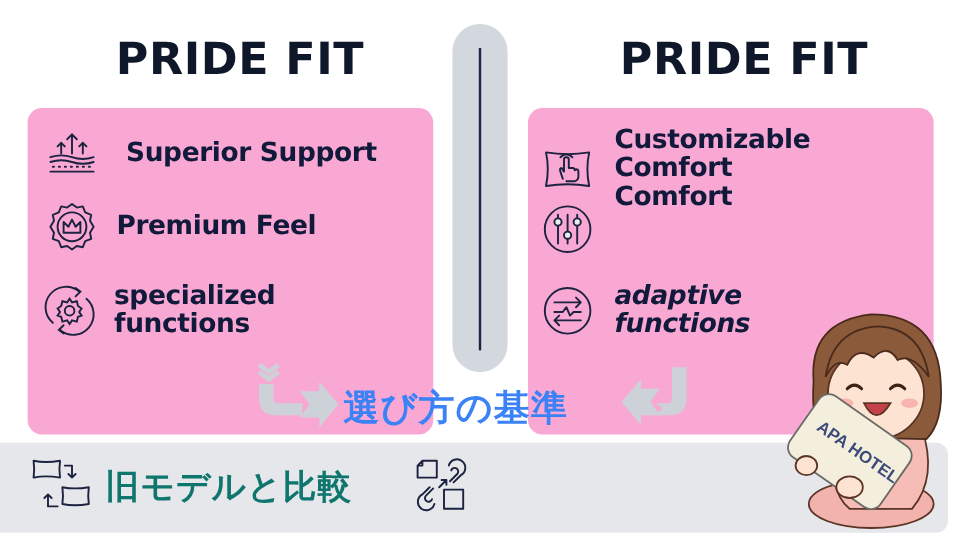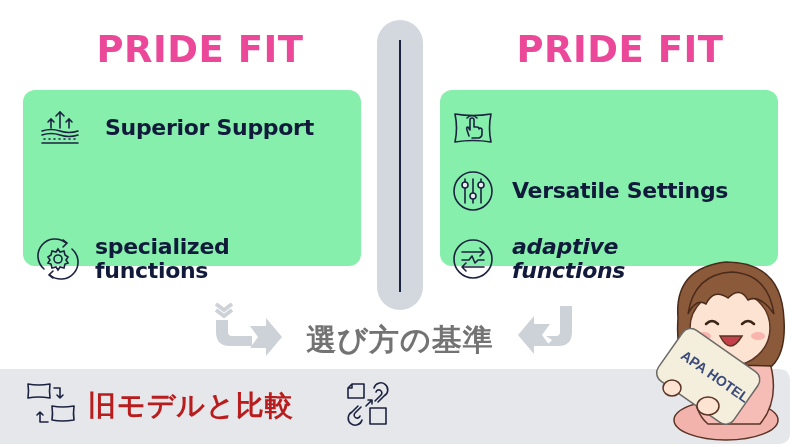--- a/index.html
+++ b/index.html
@@ -1,27 +1,27 @@
 <!DOCTYPE html>
 <html><head>
 <meta charset="utf-8">
 <style>
   * { box-sizing: border-box; margin: 0; padding: 0; }
   html, body { width: 800px; height: 447px; overflow: hidden; background: #ffffff; }
   body { position: relative; font-family: "DejaVu Sans", "Liberation Sans", sans-serif; color: #111a3a; }
 
   .col-title {
     position: absolute; top: 28px; font-weight: bold; font-size: 37px;
-    letter-spacing: 0.5px; color: #ec4899; text-align: center;
+    letter-spacing: 0.5px; color: #0f172a; text-align: center;
   }
   #title-left { left: 60px; width: 280px; }
   #title-right { left: 470px; width: 300px; }
 
   .panel {
-    position: absolute; top: 90px; height: 176px; background: #86efac;
+    position: absolute; top: 90px; height: 272px; background: #f9a8d4;
     border-radius: 12px;
   }
   #panel-left { left: 23px; width: 338px; }
   #panel-right { left: 440px; width: 338px; }
 
   .feature {
     position: absolute; display: flex; align-items: center;
   }
   .feature .ico { width: 46px; height: 46px; flex: none; display: flex; align-items: center; justify-content: center; }
   .feature .lbl {
@@ -31,30 +31,30 @@
 
   .divider {
     position: absolute; left: 377px; top: 20px; width: 46px; height: 290px;
     background: #d3d7de; border-radius: 23px;
   }
   .divider .line {
     position: absolute; left: 22px; top: 20px; width: 2px; height: 252px; background: #1c2340;
   }
 
   .criteria {
-    position: absolute; left: 286px; top: 320px; width: 228px; text-align: center;
-    font-weight: bold; font-size: 30px; color: #737373; letter-spacing: 1px;
+    position: absolute; left: 286px; top: 320px; width: 228px; 
+    font-weight: bold; font-size: 30px; color: #3b82f6; letter-spacing: 1px;
   }
 
   .bottom-bar {
     position: absolute; left: 0; top: 369px; width: 790px; height: 75px;
     background: #e5e7eb; border-radius: 0 10px 10px 0;
   }
   .bottom-item { position: absolute; display: flex; align-items: center; top: 378px; }
-  .bottom-item .lbl { font-weight: bold; font-size: 28px; color: #b91c1c; margin-left: 10px; letter-spacing: 1px; }
+  .bottom-item .lbl { font-weight: bold; font-size: 28px; color: #0f766e; margin-left: 10px; letter-spacing: 1px; }
 
   .arrow { position: absolute; }
   .mascot { position: absolute; left: 648px; top: 248px; width: 150px; height: 196px; }
 </style>
 </head>
 <body>
 
 <div class="col-title" id="title-left">PRIDE FIT</div>
 <div class="col-title" id="title-right">PRIDE FIT</div>
 
@@ -67,20 +67,30 @@
         <path d="M31 22 V13 M28 16 L31 13 L34 16"></path>
         <path d="M4 25 Q13 22 22 25 T40 25"></path>
         <path d="M4 29 Q13 26 22 29 T40 29"></path>
         <path d="M6 33 h1 M11 33 h1 M16 33 h1 M21 33 h1 M26 33 h1 M31 33 h1 M36 33 h1"></path>
         <path d="M4 37 H40"></path>
       </svg>
     </span>
     <span class="lbl" style="margin-left:22px;">Superior Support</span>
   </div>
 
+  <div class="feature" style="left:14px; top:76px;">
+    <span class="ico">
+      <svg width="44" height="44" viewBox="0 0 44 44" fill="none" stroke="#1c2340" stroke-width="1.6" stroke-linejoin="round">
+        <path d="M22 3 L26 6 L31 5 L33 10 L38 12 L37 17 L40 22 L37 27 L38 32 L33 34 L31 39 L26 38 L22 41 L18 38 L13 39 L11 34 L6 32 L7 27 L4 22 L7 17 L6 12 L11 10 L13 5 L18 6 Z"></path>
+        <circle cx="22" cy="22" r="12"></circle>
+        <path d="M15 27 L15 18 L19 22 L22 16 L25 22 L29 18 L29 27 Z"></path>
+      </svg>
+    </span>
+    <span class="lbl">Premium Feel</span>
+  </div>
 
   <div class="feature" style="left:12px; top:145px;">
     <span class="ico">
       <svg width="44" height="44" viewBox="0 0 44 44" fill="none" stroke="#1c2340" stroke-width="1.6" stroke-linecap="round">
         <path d="M8 32 A17 17 0 0 1 30 6"></path>
         <path d="M27 3 L31 6 L27 10"></path>
         <path d="M36 12 A17 17 0 0 1 14 38"></path>
         <path d="M17 41 L13 38 L17 34"></path>
         <circle cx="22" cy="22" r="4"></circle>
         <path d="M22 12 L24 15 L28 14 L29 18 L32 20 L30 23 L32 26 L29 27 L28 31 L24 30 L22 33 L20 30 L16 31 L15 27 L12 26 L14 23 L12 20 L15 18 L16 14 L20 15 Z"></path>
@@ -97,33 +107,34 @@
 
 <div class="panel" id="panel-right">
   <div class="feature" style="left:10px; top:15px;">
     <span class="ico">
       <svg width="44" height="44" viewBox="0 0 44 44" fill="none" stroke="#1c2340" stroke-width="1.6" stroke-linejoin="round" stroke-linecap="round">
         <path d="M4 8 Q22 11 40 8 Q37 22 40 36 Q22 33 4 36 Q7 22 4 8 Z"></path>
         <path d="M18 30 L16 24 Q15 21 17 21 L19 24 L19 14 Q19 12 21 12 Q23 12 23 14 L23 21 L26 21 Q28 21 28 23 L29 22 Q31 22 31 24 L31 28 Q31 31 28 32 L21 32"></path>
         <path d="M16 12 Q21 7 26 12"></path>
       </svg>
     </span>
+    <span class="lbl" style="white-space:pre-line; margin-left:16px;">Customizable Comfort
+Comfort</span>
   </div>
 
   <div class="feature" style="left:10px; top:78px;">
     <span class="ico">
       <svg width="44" height="44" viewBox="0 0 44 44" fill="none" stroke="#1c2340" stroke-width="1.6" stroke-linecap="round">
         <circle cx="22" cy="22" r="19"></circle>
         <path d="M14 10 V34 M22 10 V34 M30 10 V34"></path>
         <circle cx="14" cy="16" r="3" fill="#eaecf0"></circle>
         <circle cx="22" cy="27" r="3" fill="#eaecf0"></circle>
         <circle cx="30" cy="16" r="3" fill="#eaecf0"></circle>
       </svg>
     </span>
-    <span class="lbl" style="margin-left:16px;">Versatile Settings</span>
   </div>
 
   <div class="feature" style="left:10px; top:145px;">
     <span class="ico">
       <svg width="44" height="44" viewBox="0 0 44 44" fill="none" stroke="#1c2340" stroke-width="1.6" stroke-linecap="round" stroke-linejoin="round">
         <circle cx="22" cy="22" r="19"></circle>
         <path d="M11 15 H33 M29 11 L33 15 L29 19"></path>
         <path d="M11 23 H18 L21 19 L24 26 L27 23 H33"></path>
         <path d="M33 30 H11 M15 26 L11 30 L15 34"></path>
       </svg>

